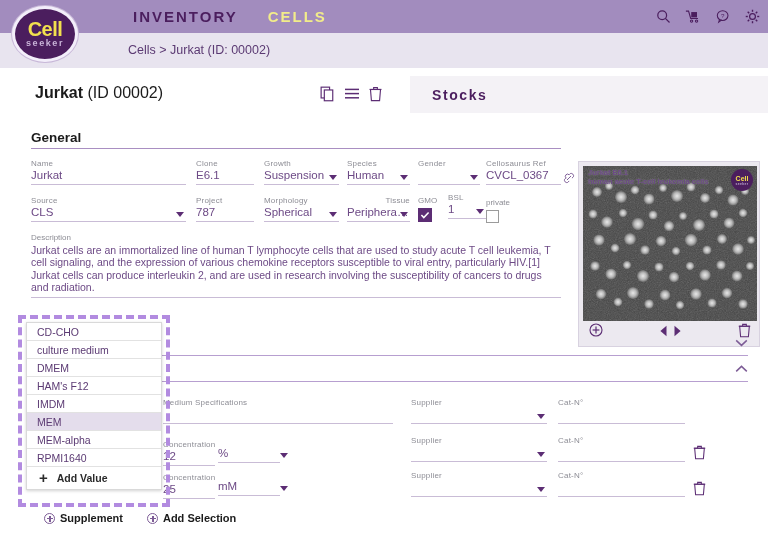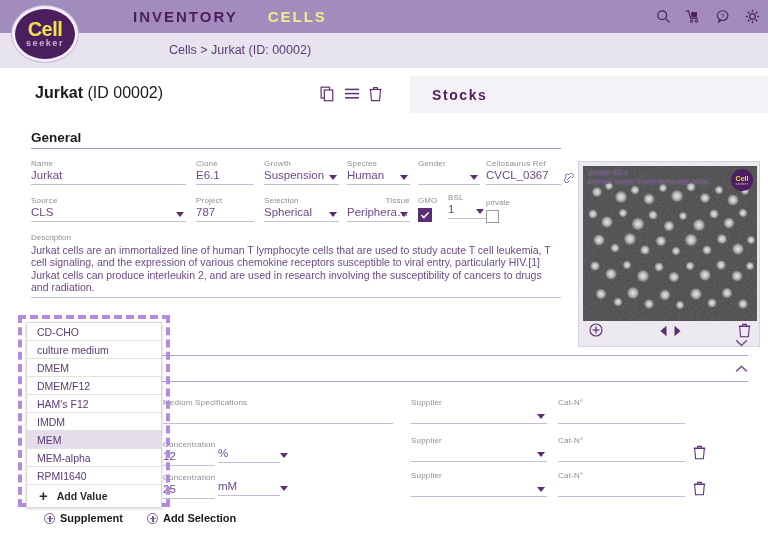--- a/index.html
+++ b/index.html
@@ -25,21 +25,21 @@
   .topicons { position:absolute; right:8px; top:9px; display:flex; gap:14px; align-items:center; }
   .topicons svg { display:block; }
 
   
   .crumbbar {
     position:absolute; left:0; top:33px; width:768px; height:35px;
     background:#e8e4ef;
   }
   .crumb {
     position:absolute; left:128px; top:43px;
-    font-size:12.5px; color:#5b3a73;margin-left:41px;
+    font-size:12.5px; color:#5b3a73;
   }
 
   
   .logo {
     position:absolute; left:12px; top:6px; width:66px; height:56px;
     border-radius:50%;
     background:#4b1e5e;
     border:3px solid #f3eefa;
     box-shadow:0 0 0 1px #c8b8d8;
     display:flex; flex-direction:column; align-items:center; justify-content:center;
@@ -319,21 +319,21 @@
     <div class="caret"></div>
   </div>
 
   <div class="fld" style="left:196px; top:196px; width:58px;">
     <div class="lab">Project</div>
     <div class="val">787</div>
     <div class="ul"></div>
   </div>
 
   <div class="fld" style="left:264px; top:196px; width:75px;">
-    <div class="lab">Selection</div>
+    <div class="lab">Morphology</div>
     <div class="val">Spherical</div>
     <div class="ul"></div>
     <div class="caret"></div>
   </div>
 
   <div class="fld" style="left:347px; top:196px; width:63px;text-align:right;">
     <div class="lab">Tissue</div>
     <div class="val">Peripheral ...</div>
     <div class="ul"></div>
     <div class="caret"></div>
@@ -568,21 +568,20 @@
         <path d="M5 3.2 L5 1.4 L9 1.4 L9 3.2" fill="none" stroke="#5c2d74" stroke-width="1.1"></path>
       </svg>
   </span>
 
   <div class="dashwrap"></div>
 
   <div class="dropdown">
     <div class="opt">CD-CHO</div>
     <div class="opt">culture medium</div>
     <div class="opt">DMEM</div>
-    <div class="opt">DMEM/F12</div>
     <div class="opt">HAM's F12</div>
     <div class="opt">IMDM</div>
     <div class="opt sel">MEM</div>
     <div class="opt">MEM-alpha</div>
     <div class="opt">RPMI1640</div>
     <div class="addrow">
       <span class="plusglyph">+</span>
       <span>Add Value</span>
     </div>
   </div>

